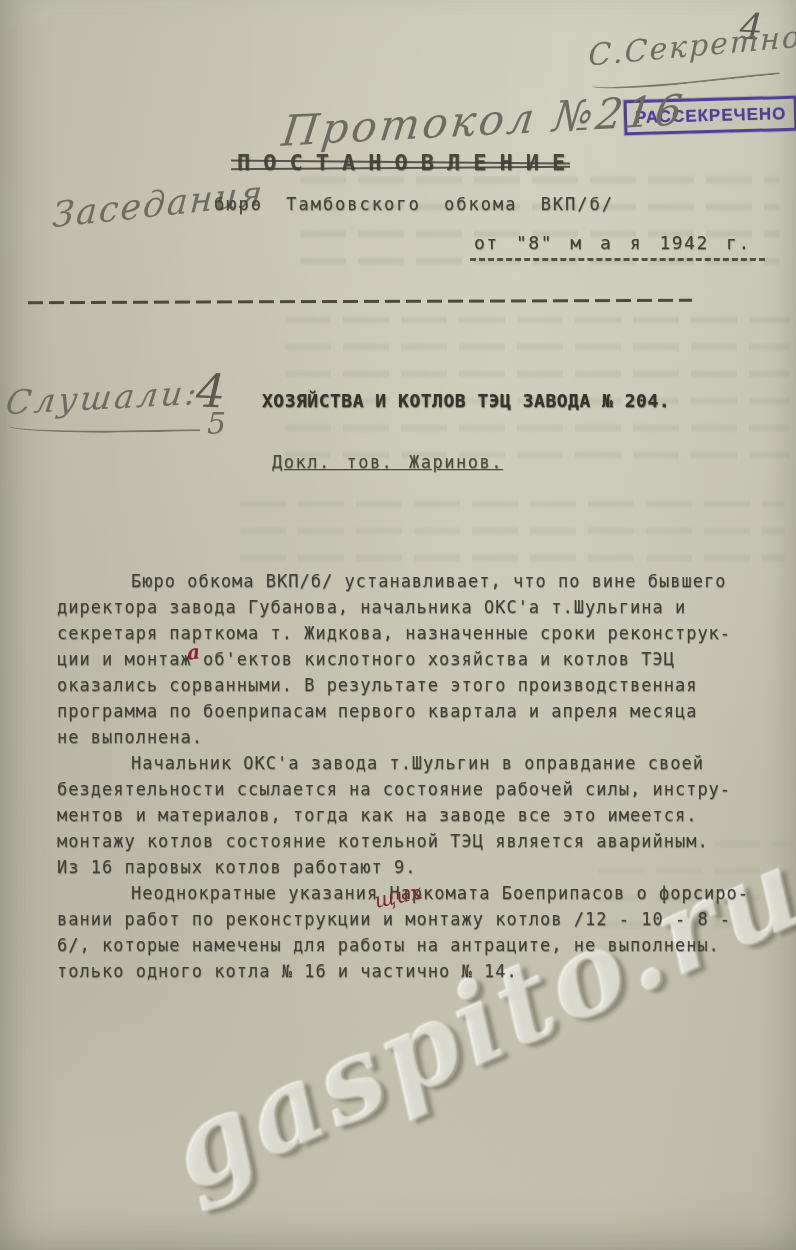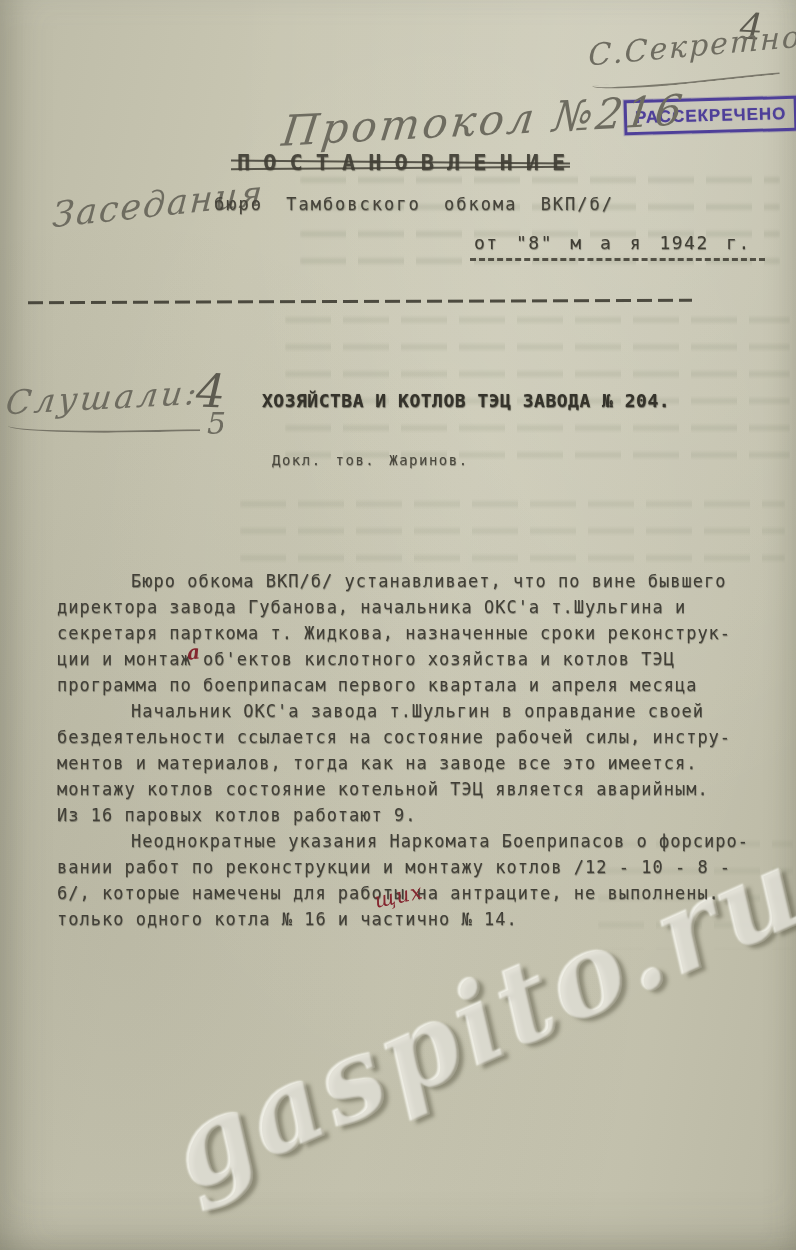--- a/index.html
+++ b/index.html
@@ -88,23 +88,23 @@
     transform:rotate(-1deg);}
   .item-number{position:absolute; left:196px; top:364px; font-size:46px;
     transform:rotate(2deg);}
   .item-number-under{position:absolute; left:207px; top:406px; font-size:30px;}
 
   .agenda-line{position:absolute; font-size:18px; font-weight:bold; color:#35332b;
     letter-spacing:0.5px; white-space:nowrap;
     text-shadow:0.5px 0.6px 1px rgba(45,43,35,0.55), 0 0 1px rgba(45,43,35,0.35);}
   .agenda-1{left:232px; top:386px;}
   .agenda-2{left:262px; top:390px;}
-  .reporter{position:absolute; left:272px; top:452px; font-size:14px; color:#4b493f;
+  .reporter{position:absolute; left:272px; top:452px; font-size:17px; color:#4b493f;
     letter-spacing:1.5px; word-spacing:4px;
-    text-shadow:0.4px 0.5px 0.8px rgba(60,58,48,0.45);}
+    text-shadow:0.4px 0.5px 0.8px rgba(60,58,48,0.45);text-decoration:underline;}
 
   .body{position:absolute; left:57px; top:568px; right:28px; color:#413f37;}
   .tline{line-height:26px; font-size:17px; letter-spacing:1px; white-space:nowrap;
     text-shadow:0.4px 0.6px 0.7px rgba(55,53,44,0.5);}
   .tline.first{padding-left:74px;}
   .para + .para{}
 
   .insert-a{position:absolute; left:187px; top:640px; font-size:20px;
     transform:rotate(-6deg); font-weight:bold;}
   .insert-shchikh{position:absolute; left:374px; top:884px; font-size:21px;
@@ -156,21 +156,23 @@
 
   <div class="agenda-line agenda-2">ХОЗЯЙСТВА И КОТЛОВ ТЭЦ ЗАВОДА № 204.</div>
   <div class="reporter">Докл. тов. Жаринов.</div>
 
   <div class="body">
       <div class="para">
         <div class="tline first">Бюро обкома ВКП/б/ устанавливает, что по вине бывшего</div>
         <div class="tline">директора завода Губанова, начальника ОКС'а т.Шульгина и</div>
         <div class="tline">секретаря парткома т. Жидкова, назначенные сроки реконструк-</div>
         <div class="tline">ции и монтаж об'ектов кислотного хозяйства и котлов ТЭЦ</div>
+        <div class="tline">оказались сорванными. В результате этого производственная</div>
         <div class="tline">программа по боеприпасам первого квартала и апреля месяца</div>
+        <div class="tline">не выполнена.</div>
       </div>
       <div class="para">
         <div class="tline first">Начальник ОКС'а завода т.Шульгин в оправдание своей</div>
         <div class="tline">бездеятельности ссылается на состояние рабочей силы, инстру-</div>
         <div class="tline">ментов и материалов, тогда как на заводе все это имеется.</div>
       </div>
       <div class="para">
         <div class="tline">монтажу котлов состояние котельной ТЭЦ является аварийным.</div>
         <div class="tline">Из 16 паровых котлов работают 9.</div>
       </div>

